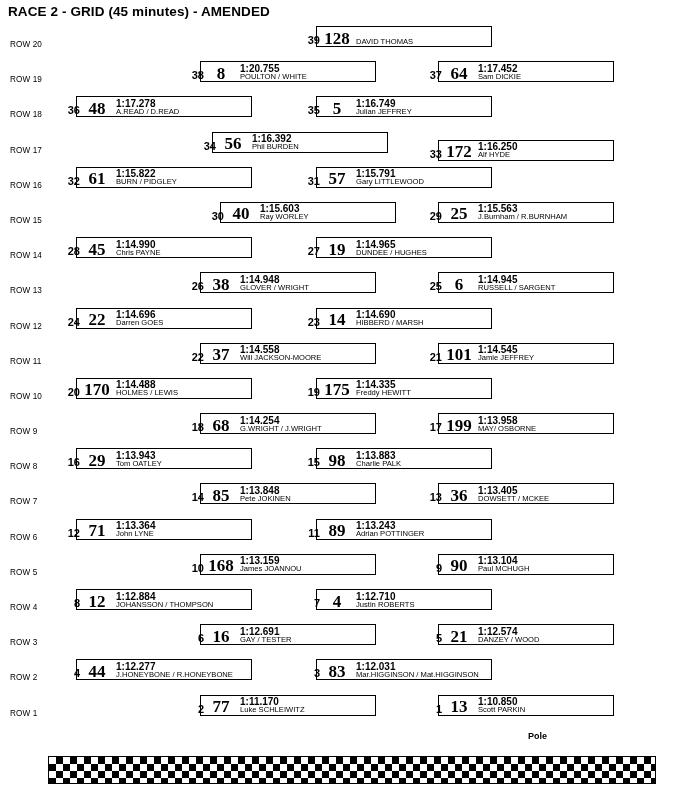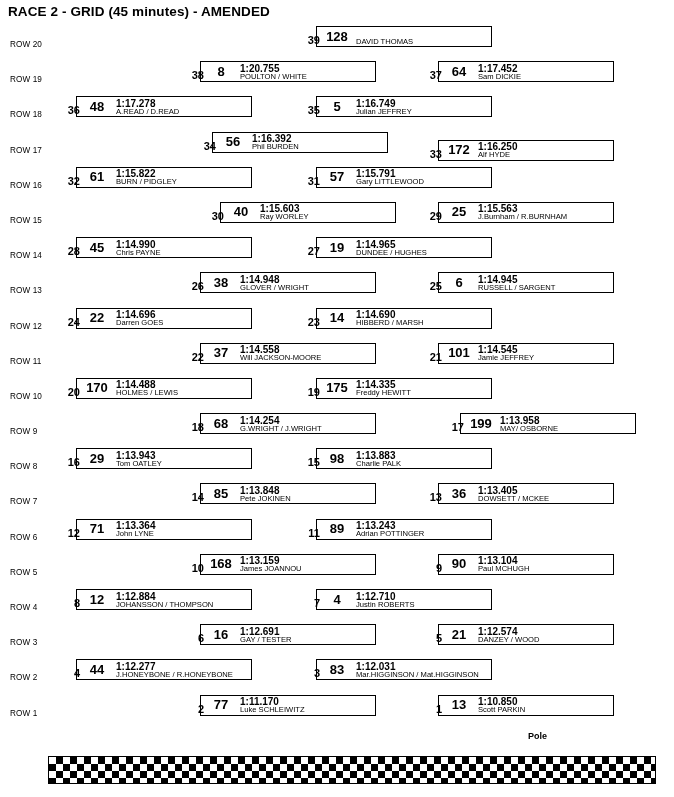--- a/index.html
+++ b/index.html
@@ -66,23 +66,24 @@
     font-size: 11px;
     font-weight: bold;
     z-index: 3;
   }
   .slot .num {
     position: absolute;
     left: 14px;
     top: 2.5px;
     width: 34px;
     text-align: center;
-    font-size: 13px;
+    font-size: 17px;
     font-weight: bold;
     z-index: 3;
+    font-family: Liberation Serif, serif;
   }
   .slot .time {
     position: absolute;
     left: 50px;
     top: 1.5px;
     font-size: 10px;
     white-space: nowrap;
     z-index: 3;
     font-weight: bold;
   }
@@ -303,21 +304,21 @@
     </div>
     <div class="row">
       <div class="row-label">ROW 9</div>
       <div class="slot" style="left: 190px;">
         <div class="box"></div>
         <div class="pos">18</div>
         <div class="num">68</div>
         <div class="time">1:14.254</div>
         <div class="driver">G.WRIGHT / J.WRIGHT</div>
       </div>
-      <div class="slot" style="left: 428px; margin-left: 22px;">
+      <div class="slot" style="left: 428px;">
         <div class="box"></div>
         <div class="pos">17</div>
         <div class="num">199</div>
         <div class="time">1:13.958</div>
         <div class="driver">MAY/ OSBORNE</div>
       </div>
     </div>
     <div class="row">
       <div class="row-label">ROW 8</div>
       <div class="slot" style="left: 66px;">

